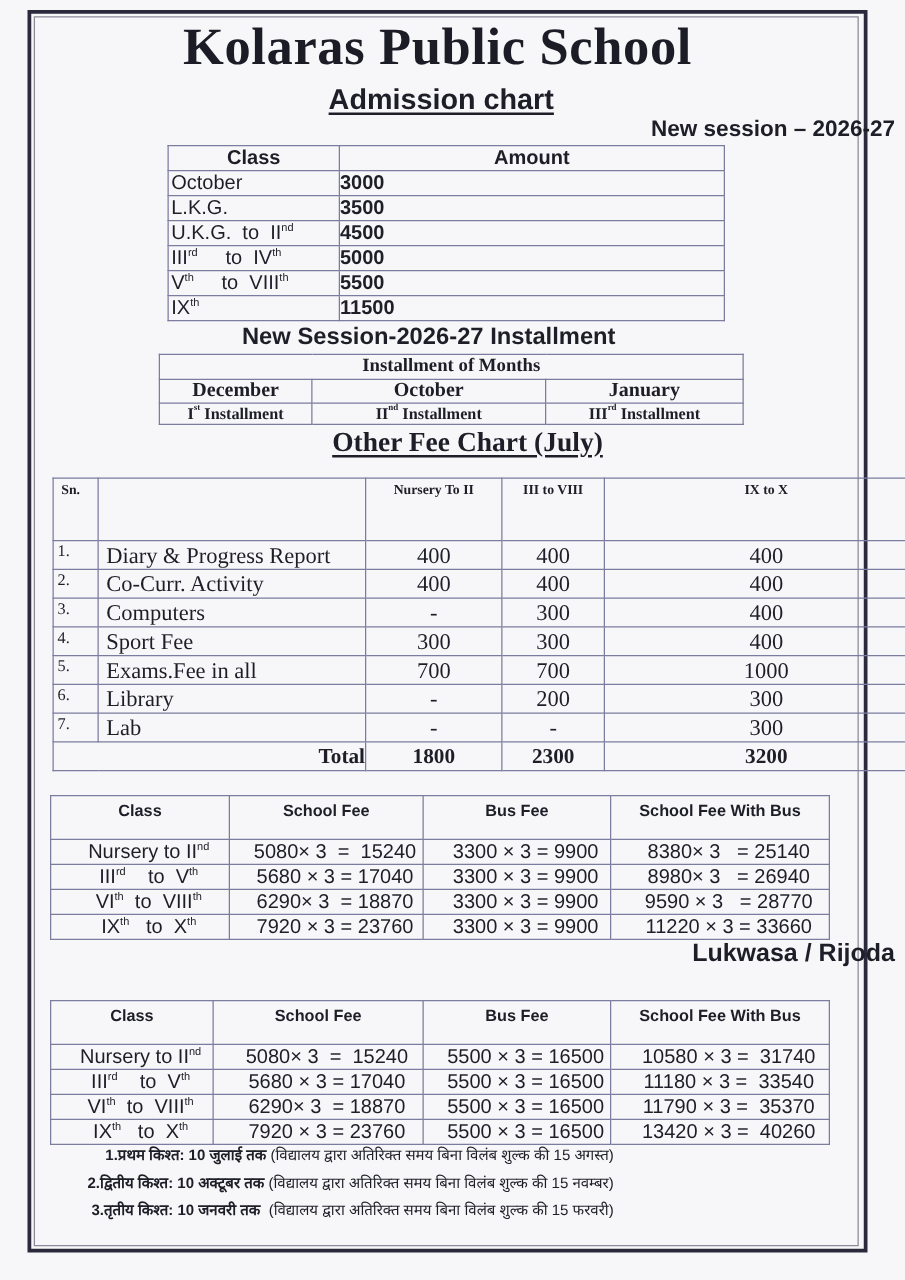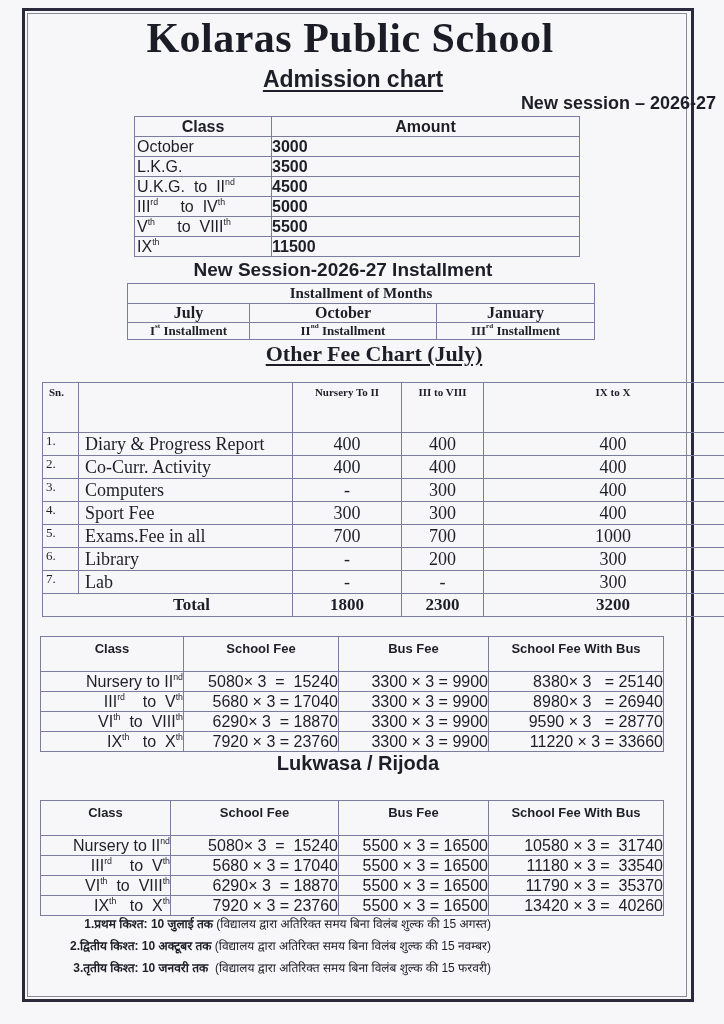--- a/index.html
+++ b/index.html
@@ -63,26 +63,26 @@
   .fee th { height: 46px; vertical-align: top; font-size: 11px; font-weight: bold; padding-top: 3px; }
   .fee th.sn { text-align: left; padding-left: 6px; }
   .fee td { height: 22px; font-size: 18px; text-align: center; }
   .fee td.snc { font-size: 13px; text-align: left; padding-left: 3px; vertical-align: top; }
   .fee td.item { text-align: left; padding-left: 6px; }
   .fee tr.total td { font-weight: bold; font-size: 17px; }
 
   
   .bus { left: 40px; width: 624px; font-size: 16px; }
   .bus th { height: 30px; font-size: 13px; font-weight: bold; vertical-align: top; padding-top: 4px; }
-  .bus td { height: 19px; padding-left: 14px; text-align: right; white-space: nowrap; }
+  .bus td { height: 19px; padding-left: 14px; text-align: center; white-space: nowrap; }
   .bus1 { top: 636px; }
   .bus2 { top: 800px; }
 
   .lukwasa-title {
-    left: 0; width: 716px; top: 752px; text-align: center;
+    left: 0; width: 716px; top: 752px; text-align: right;
     font-weight: bold; font-size: 20px;
   }
   .notes { left: 58px; top: 913px; font-size: 12px; font-weight: bold; text-align: right; }
   .note { height: 22px; line-height: 22px; white-space: nowrap; }
   .note .num { display: inline-block; width: 22px; }
   .note .rest { font-weight: normal; }
 </style>
 </head>
 <body>
 
@@ -137,21 +137,21 @@
   <colgroup>
       <col style="width:122px">
       <col style="width:187px">
       <col>
     </colgroup>
   <tbody>
       <tr class="hdr">
     <td colspan="3">Installment of Months</td>
   </tr>
   <tr class="mon">
-    <td>July</td>
+    <td>December</td>
     <td>October</td>
     <td>January</td>
   </tr>
   <tr class="ins" id="inst-labels">
         <td><span>I</span><sup>st</sup><span style="white-space:pre"> Installment</span></td>
         <td><span>II</span><sup>nd</sup><span style="white-space:pre"> Installment</span></td>
         <td><span>III</span><sup>rd</sup><span style="white-space:pre"> Installment</span></td>
       </tr>
 </tbody>
   </table>
@@ -218,21 +218,21 @@
         <td>300</td>
       </tr>
       <tr>
         <td class="snc">7.</td>
         <td class="item">Lab</td>
         <td>-</td>
         <td>-</td>
         <td>300</td>
       </tr>
       <tr class="total">
-        <td colspan="2" style="text-align:center;padding-left:48px">Total</td>
+        <td colspan="2" style="text-align:right;padding-left:48px">Total</td>
         <td>1800</td>
         <td>2300</td>
         <td>3200</td>
       </tr>
     </tbody>
 </table>
 
 <table class="bus bus1">
   <colgroup>
       <col style="width:143px">

